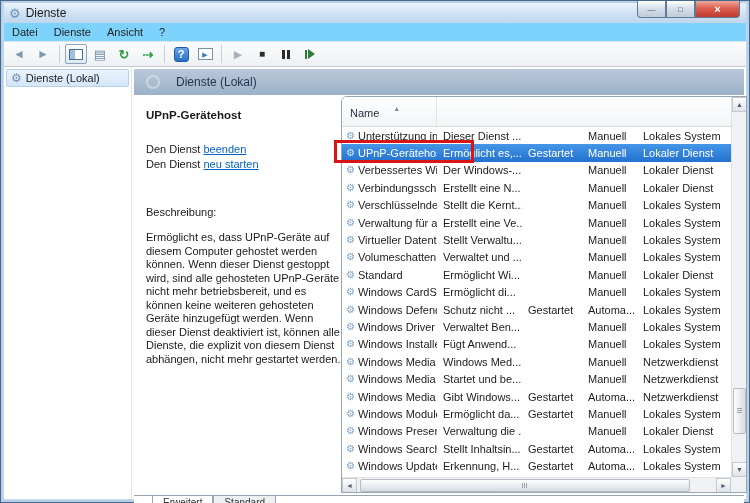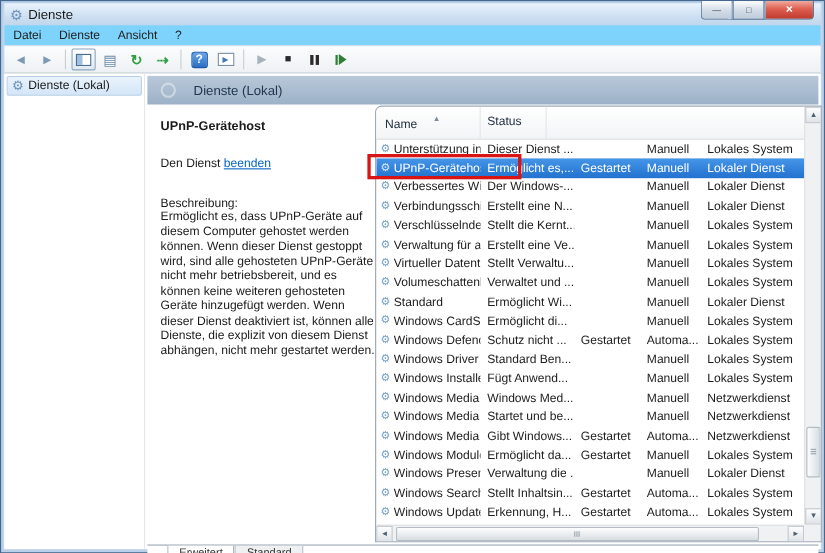--- a/index.html
+++ b/index.html
@@ -69,22 +69,22 @@
   #main-header { position:absolute; left:2px; top:2px; right:2px; height:26px;
     background:linear-gradient(180deg,#b9c8d9,#9cb1c7);
     display:flex; align-items:center; font-size:12px; color:#21374f; padding-left:42px; }
   #main-header .ghost { position:absolute; left:12px; top:6px; width:14px; height:14px;
     border:2px solid rgba(255,255,255,.4); border-radius:50%; }
   
   #info { position:absolute; left:14px; top:42px; width:198px; font-size:11px; color:#1a1a1a; }
   #svc-title { font-weight:bold; font-size:11.5px; margin-bottom:22px; }
   .svc-link-line { margin-bottom:3px; }
   .link { color:#0563c1; text-decoration:underline; }
-  #desc-label { margin-top:24px; }
-  #desc-text { line-height:13.5px; width:198px; }
+  #desc-label { margin-top:36px; }
+  #desc-text { line-height:13.5px; width:198px;margin-top:13px; }
   
   #list { position:absolute; left:209px; top:29px; width:406px; height:397px;
     background:#fff; border:1px solid #98a5b2; border-radius:6px 0 0 0; overflow:hidden; }
   #list-header { position:absolute; left:0; top:0; right:15px; height:30px;
     display:flex; background:linear-gradient(180deg,#ffffff,#f2f4f6);
     border-bottom:1px solid #d9dde1; font-size:11px; color:#243042; }
   .hcell { padding:8px 4px 0 6px; border-right:1px solid #e3e6ea;
     white-space:nowrap; overflow:hidden; }
   .hc-name { width:95px; padding-left:8px; }
   .hc-name .caret { font-size:7px; color:#7a8a99; vertical-align:6px; margin-left:14px; }
@@ -203,28 +203,28 @@
 
     <div id="main">
       <div id="main-header">
         <span class="ghost"></span>
         <span>Dienste (Lokal)</span>
       </div>
 
       <div id="info">
         <div id="svc-title">UPnP-Gerätehost</div>
         <div class="svc-link-line"><span>Den Dienst </span><span class="link">beenden</span></div>
+        <div class="svc-link-line"><span>Den Dienst </span><span class="link">neu starten</span></div>
         <div id="desc-label">Beschreibung:</div>
         <div id="desc-text">Ermöglicht es, dass UPnP-Geräte auf diesem Computer gehostet werden können. Wenn dieser Dienst gestoppt wird, sind alle gehosteten UPnP-Geräte nicht mehr betriebsbereit, und es können keine weiteren gehosteten Geräte hinzugefügt werden. Wenn dieser Dienst deaktiviert ist, können alle Dienste, die explizit von diesem Dienst abhängen, nicht mehr gestartet werden.</div>
       </div>
 
       <div id="list">
         <div id="list-header">
           <div class="hcell hc-name"><span>Name</span><span class="caret">▲</span></div>
-          <div class="hcell hc-status">Status</div>
         </div>
         <div id="rows">
             <div class="row">
               <div class="cell c-name">
                 <span class="gear">⚙</span>
                 <span class="nm">Unterstützung in ...</span>
               </div>
               <div class="cell c-desc">Dieser Dienst ...</div>
               <div class="cell c-status"></div>
               <div class="cell c-start">Manuell</div>
@@ -328,21 +328,21 @@
               <div class="cell c-desc">Schutz nicht ...</div>
               <div class="cell c-status">Gestartet</div>
               <div class="cell c-start">Automa...</div>
               <div class="cell c-logon">Lokales System</div>
             </div>
             <div class="row">
               <div class="cell c-name">
                 <span class="gear">⚙</span>
                 <span class="nm">Windows Driver F...</span>
               </div>
-              <div class="cell c-desc">Standard Ben...</div>
+              <div class="cell c-desc">Verwaltet Ben...</div>
               <div class="cell c-status"></div>
               <div class="cell c-start">Manuell</div>
               <div class="cell c-logon">Lokales System</div>
             </div>
             <div class="row">
               <div class="cell c-name">
                 <span class="gear">⚙</span>
                 <span class="nm">Windows Installer</span>
               </div>
               <div class="cell c-desc">Fügt Anwend...</div>

